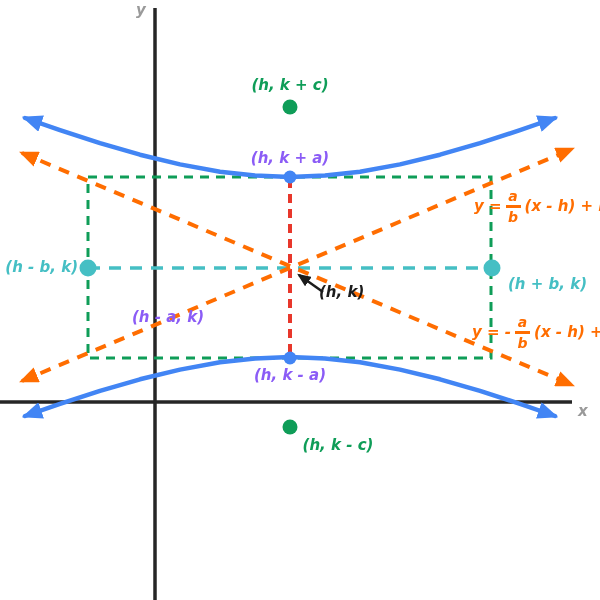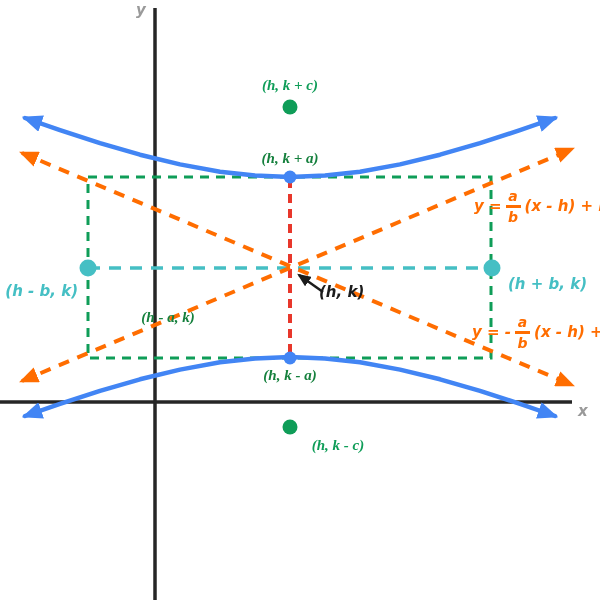--- a/index.html
+++ b/index.html
@@ -12,23 +12,23 @@
   }
   .canvas svg{position:absolute;left:0;top:0;}
   .lbl{
     position:absolute;
     font-style:italic;
     font-weight:bold;
     font-size:15px;
     white-space:nowrap;
     line-height:1.1;
   }
-  .center-x{transform:translateX(-50%);font-family:Liberation Serif, serif;}
+  .center-x{transform:translateX(-50%);}
   .c-green{color:#0f9d58;}
-  .c-blue{color:#15803d;}
+  .c-blue{color:#8b5cf6;}
   .c-teal{color:#45bfc4;}
   .c-orange{color:#ff6d00;}
   .c-gray{color:#9a9a9a;}
   .c-black{color:#1c1c1c;}
   .eq{display:flex;align-items:center;gap:4px;font-size:15px;}
   .frac{display:inline-flex;flex-direction:column;align-items:center;line-height:1;font-size:14px;}
   .fbar{height:3px;background:#ff6d00;width:100%;min-width:15px;margin:2px 0;}
 </style>
 </head>
 <body>
@@ -71,21 +71,21 @@
     <circle cx="290" cy="358" r="6.5" fill="#4285f4"></circle>
     <circle cx="88" cy="268" r="8.5" fill="#45bfc4"></circle>
     <circle cx="492" cy="268" r="8.5" fill="#45bfc4"></circle>
   </svg>
 
   <div class="lbl c-gray" style="left:136px; top:2px;">y</div>
   <div class="lbl c-gray" style="left:578px; top:403px;">x</div>
 
   <div class="lbl c-green center-x" style="left:290px; top:77px;">(h, k + c)</div>
   <div class="lbl c-blue center-x" style="left:290px; top:150px;">(h, k + a)</div>
-  <div class="lbl c-teal" style="right:522px; top:259px;margin-top:24px;">(h - b, k)</div>
+  <div class="lbl c-teal" style="right:522px; top:259px;">(h - b, k)</div>
   <div class="lbl c-teal" style="left:508px; top:276px;">(h + b, k)</div>
   <div class="lbl c-blue center-x" style="left:168px; top:309px;">(h - a, k)</div>
   <div class="lbl c-black" style="left:319px; top:284px;">(h, k)</div>
   <div class="lbl c-blue center-x" style="left:290px; top:367px;">(h, k - a)</div>
   <div class="lbl c-green center-x" style="left:290px; top:437px;margin-left:48px;">(h, k - c)</div>
 
   <div class="lbl c-orange eq" style="left:474px; top:189px;">
     <span>y =</span>
     <span class="frac">
       <span>a</span>

